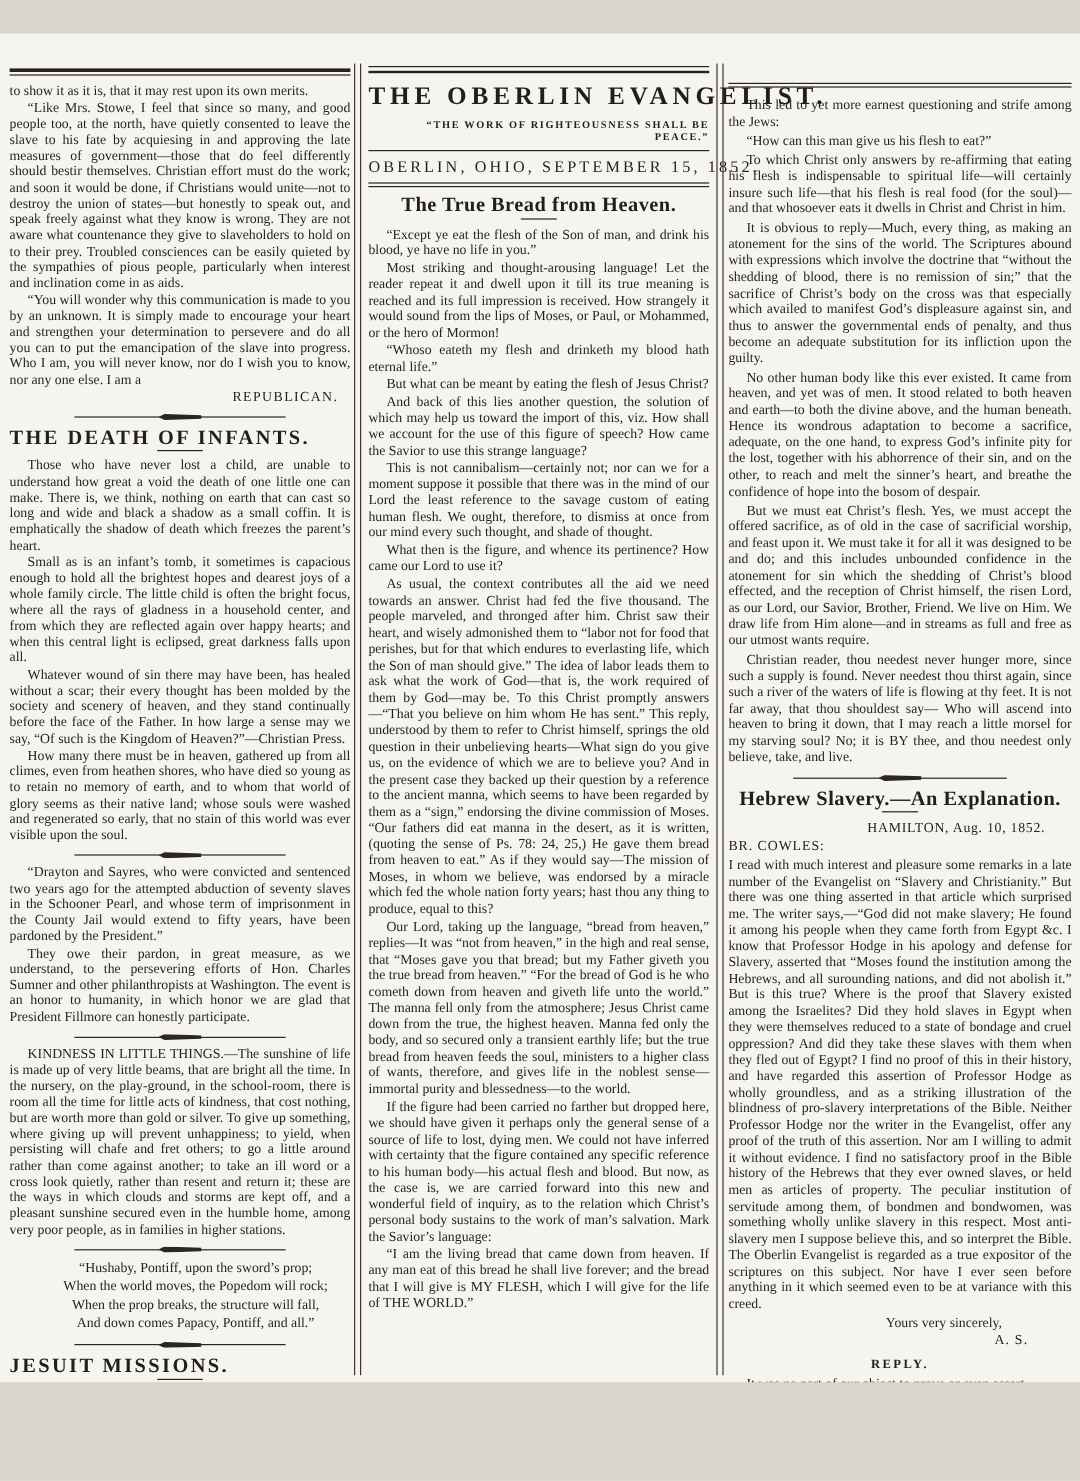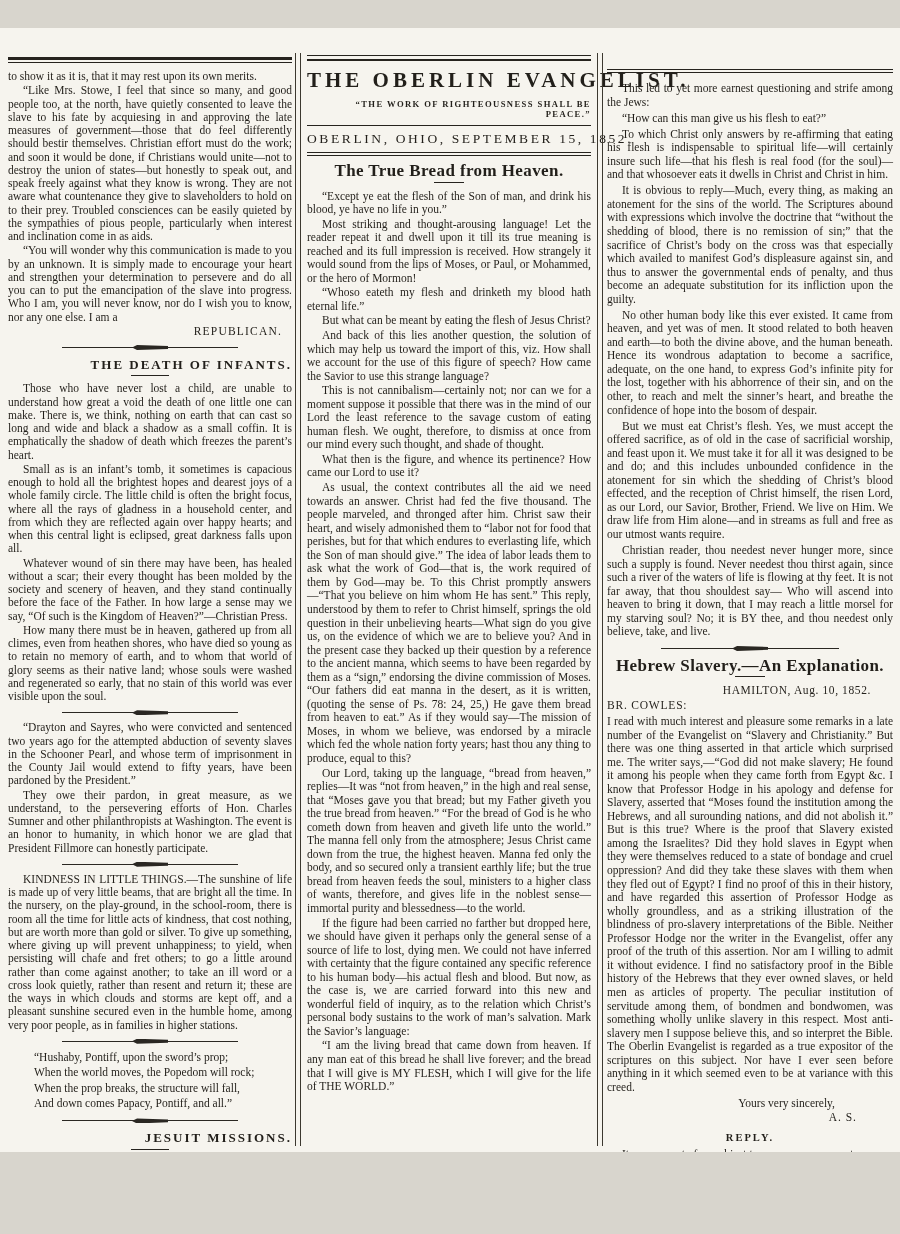--- a/index.html
+++ b/index.html
@@ -28,36 +28,36 @@
   .mast-rule-thin{border-top:1px solid #26231e;margin:0 0 5px;}
   .mast-dateline{font-size:13.5px;text-align:center;letter-spacing:2.6px;margin:1px 0 5px;white-space:nowrap;}
   .mast-rule-double{border-top:1px solid #26231e;border-bottom:1px solid #26231e;height:2px;margin:0 0 4px;}
 
   .blk{font-size:11.5px;line-height:13.25px;}
   .col-center .blk,.col-right .blk{line-height:13.55px;}
   .p{text-align:justify;text-indent:15px;margin:0 0 1px;}
   .col-right .p{margin:2.5px 0;}
   .no-indent{text-indent:0;}
   .heading{
-    text-align:right;font-weight:bold;font-size:13px;letter-spacing:2px;
+    text-align:left;font-weight:bold;font-size:17px;letter-spacing:2px;
     margin:8px 0 6px;
   }
   .heading::after{content:"";display:block;width:38px;border-top:1px solid #26231e;margin:4px auto 0;}
   .article-title{
     text-align:center;font-weight:bold;font-size:17px;letter-spacing:.4px;margin:8px 0 7px;
   }
   .article-title::after{content:"";display:block;width:30px;border-top:1px solid #26231e;margin:4px auto 0;}
   .reply-heading{text-align:center;font-weight:bold;font-size:10.5px;letter-spacing:2px;margin:6px 0 4px;}
   .signature{text-align:right;padding-right:10px;letter-spacing:1.2px;margin:1px 0 2px;}
   .closing{text-align:right;padding-right:58px;margin:2px 0 0;}
   .sig-initials{text-align:right;padding-right:36px;letter-spacing:1px;margin:1px 0 2px;}
   .dateline-right{text-align:right;padding-right:22px;letter-spacing:.6px;margin:1px 0 1px;}
   .salutation{letter-spacing:.8px;margin:0 0 1px;}
   .verse{padding-left:26px;margin:3px 0 4px;}
-  .verse>div{line-height:15.4px;text-align:left;}
+  .verse>div{line-height:15.4px;text-align:center;}
   .divider{display:flex;align-items:center;justify-content:center;width:62%;margin:7px auto 6px;}
   .dline{flex:1;height:1px;background:#2a2722;}
   .dgem{width:36px;height:5px;background:#2a2722;margin:0 -3px;
         clip-path:polygon(0 50%,14% 0,100% 22%,100% 78%,14% 100%);}
 </style>
 </head>
 <body>
 
 <div class="page">
 

